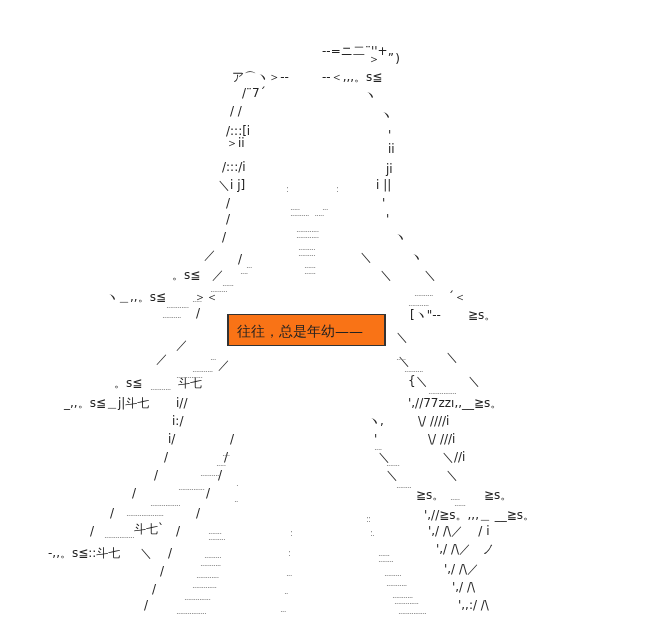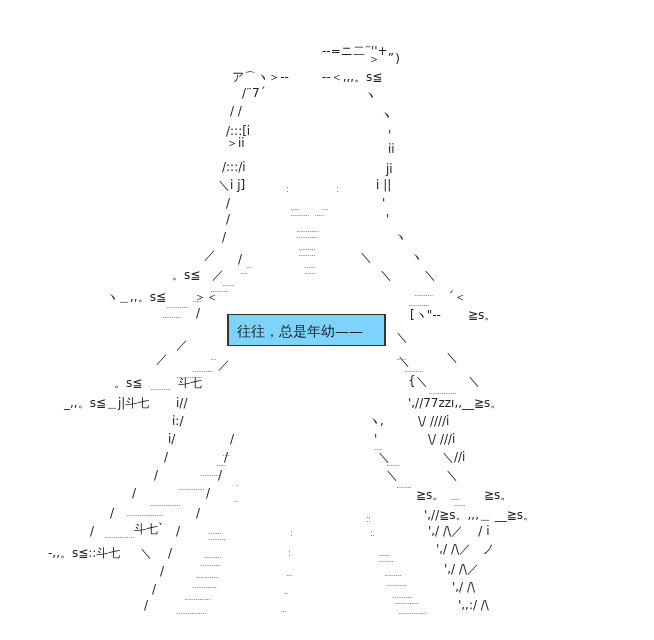--- a/index.html
+++ b/index.html
@@ -23,21 +23,21 @@
   .caption-box {
     position: absolute;
     left: 227px;
     top: 314px;
     width: 159px;
     height: 32px;
     border: 1px solid #333333;
     border-left: 2px solid #333333;
     border-right: 2px solid #333333;
     box-sizing: border-box;
-    background: #7dd3fc;
+    background: #f97316;
   }
   .caption-text {
     position: absolute;
     left: 8px;
     top: 8px;
     font-size: 14px;
     line-height: 16px;
     white-space: pre;
     color: #222222;
   }

